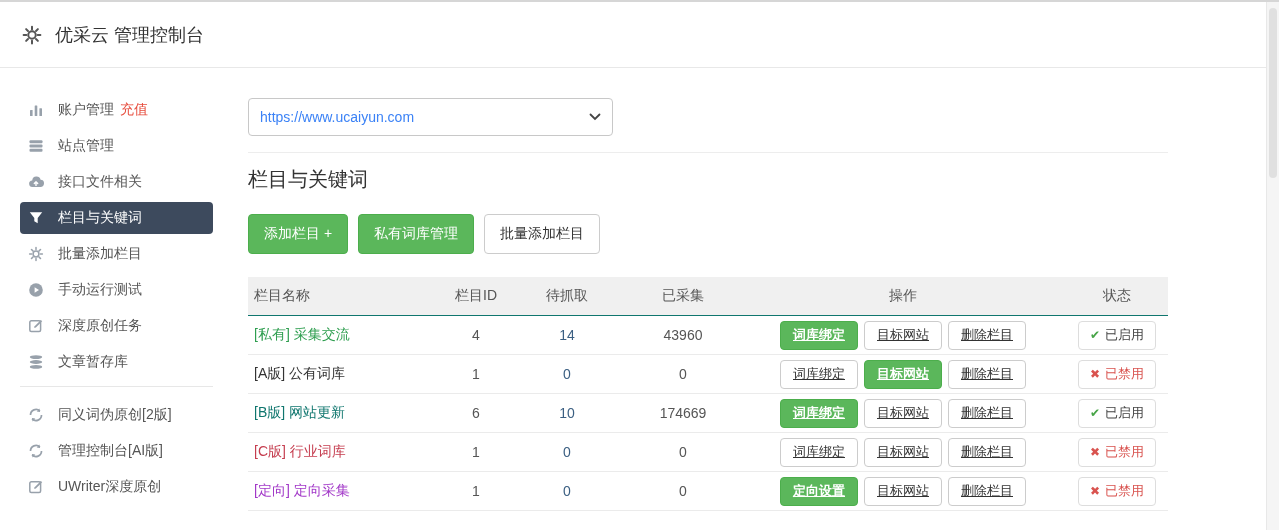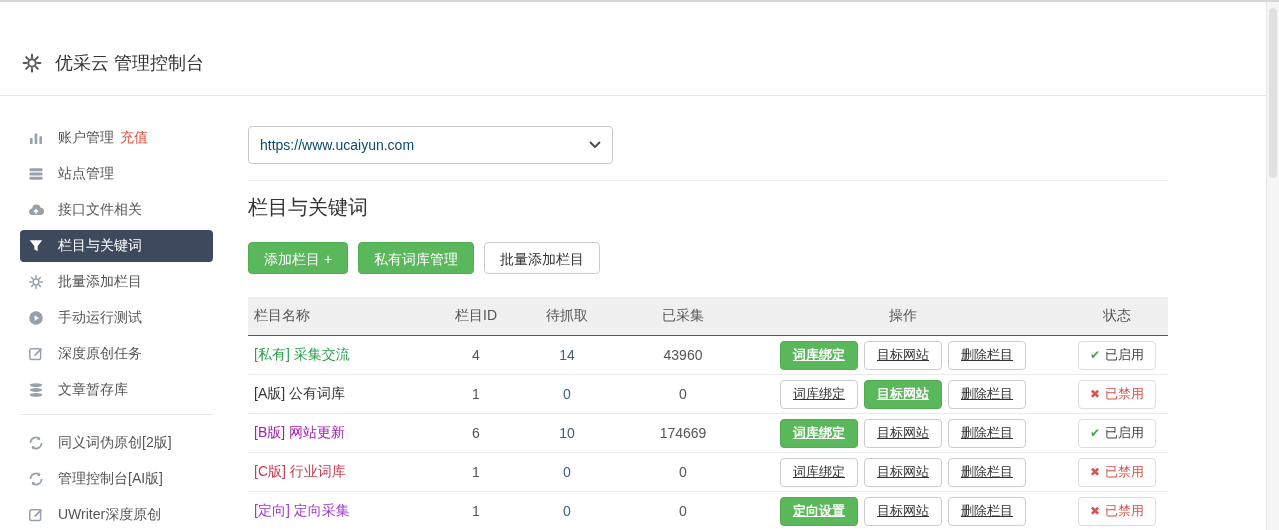--- a/index.html
+++ b/index.html
@@ -1,40 +1,40 @@
 <!DOCTYPE html>
 <html style="--accent-green: #5bb75b; --accent-green-border: #4cae4c; --recharge-red: #e74c3c; --active-item-bg: #3d4a5d; --link-blue: #3b5f82;"><head>
 <meta charset="utf-8">
 <style>
   html,body{margin:0;padding:0;}
   body{font-family:"Liberation Sans","DejaVu Sans",sans-serif;background:#fff;}
   .screen{position:relative;width:1279px;height:530px;background:#fff;overflow:hidden;}
   .top-strip{height:2px;background:#d6d6d6;}
   
-  .app-header{height:65px;border-bottom:1px solid #e8e8e8;display:flex;align-items:center;padding-left:22px;gap:13px;background:#fff;margin-top:28px;}
+  .app-header{height:65px;border-bottom:1px solid #e8e8e8;display:flex;align-items:center;padding-left:22px;gap:13px;background:#fff;}
   .app-header .gear{color:#555;display:flex;align-items:center;}
   .app-title{font-size:18px;color:#333;}
   
   .app-body{display:flex;height:462px;}
   .sidebar{width:248px;flex:0 0 248px;padding-top:26px;box-sizing:border-box;}
   .side-item{display:flex;align-items:center;height:32px;margin:0 35px 4px 20px;padding-left:8px;border-radius:4px;color:#555;font-size:14px;cursor:pointer;}
   .side-item .ico{width:16px;height:16px;flex:0 0 16px;margin-right:14px;color:#98a1ab;display:flex;align-items:center;justify-content:center;}
   .side-item.active{background:var(--active-item-bg);color:#fff;}
   .side-item.active .ico{color:#fff;}
   .side-badge{color:var(--recharge-red);margin-left:6px;}
   .side-divider{border-top:1px solid #e7e7e7;margin:8px 35px 12px 20px;}
   
   .content{width:920px;box-sizing:border-box;padding-top:30px;}
   .site-select-wrap{position:relative;width:365px;}
-  select.site-select{width:365px;height:38px;border:1px solid #c8c8c8;border-radius:4px;background:#fff;color:#0c4a6e;font-size:14px;padding:0 36px 0 11px;appearance:none;-webkit-appearance:none;font-family:inherit;}
+  select.site-select{width:365px;height:38px;border:1px solid #c8c8c8;border-radius:4px;background:#fff;color:#3b82f6;font-size:14px;padding:0 36px 0 11px;appearance:none;-webkit-appearance:none;font-family:inherit;}
   .select-chevron{position:absolute;right:12px;top:15px;pointer-events:none;display:flex;}
   .content-divider{border-top:1px solid #ededed;margin-top:16px;}
   .page-title{font-size:20px;color:#333;font-weight:400;margin:13px 0 21px;}
   .toolbar{display:flex;gap:10px;margin-bottom:23px;}
-  .tbtn{font-size:14px;padding:8px 15px;height:32px;border-radius:4px;border:1px solid #ccc;background:#fff;color:#333;cursor:pointer;font-family:inherit;}
+  .tbtn{font-size:14px;padding:8px 15px;height:40px;border-radius:4px;border:1px solid #ccc;background:#fff;color:#333;cursor:pointer;font-family:inherit;}
   .tbtn.green{background:var(--accent-green);border-color:var(--accent-green-border);color:#fff;}
   
   .tbl{width:920px;font-size:14px;}
   .thead{display:flex;align-items:center;height:38px;background:#f0f0f0;color:#555;border-bottom:1px solid #0f766e;}
   .trow{display:flex;align-items:center;height:38px;border-bottom:1px solid #ebebeb;background:#fff;}
   .c{box-sizing:border-box;}
   .c-name{width:198px;padding-left:6px;text-align:left;}
   .c-id{width:60px;text-align:center;color:#555;}
   .c-pending{width:122px;text-align:center;}
   .c-collected{width:110px;text-align:center;color:#555;}
@@ -259,21 +259,21 @@
           </div>
           <div class="c c-status">
             <span class="status-badge">
               <span class="glyph" style="color: rgb(217, 83, 79);">✖</span>
               <span style="color: rgb(217, 83, 79);">已禁用</span>
             </span>
           </div>
         </div>
 
         <div class="trow">
-          <div class="c c-name"><a class="name-link" style="color: #a21caf; text-align: right;">[B版] 网站更新</a></div>
+          <div class="c c-name"><a class="name-link" style="color: #0f766e; text-align: right;">[B版] 网站更新</a></div>
           <div class="c c-id">6</div>
           <div class="c c-pending"><a class="num-link">10</a></div>
           <div class="c c-collected">174669</div>
           <div class="c c-actions">
             <button class="btn" data-variant="green">词库绑定</button>
             <button class="btn" data-variant="default">目标网站</button>
             <button class="btn" data-variant="default">删除栏目</button>
           </div>
           <div class="c c-status">
             <span class="status-badge">

